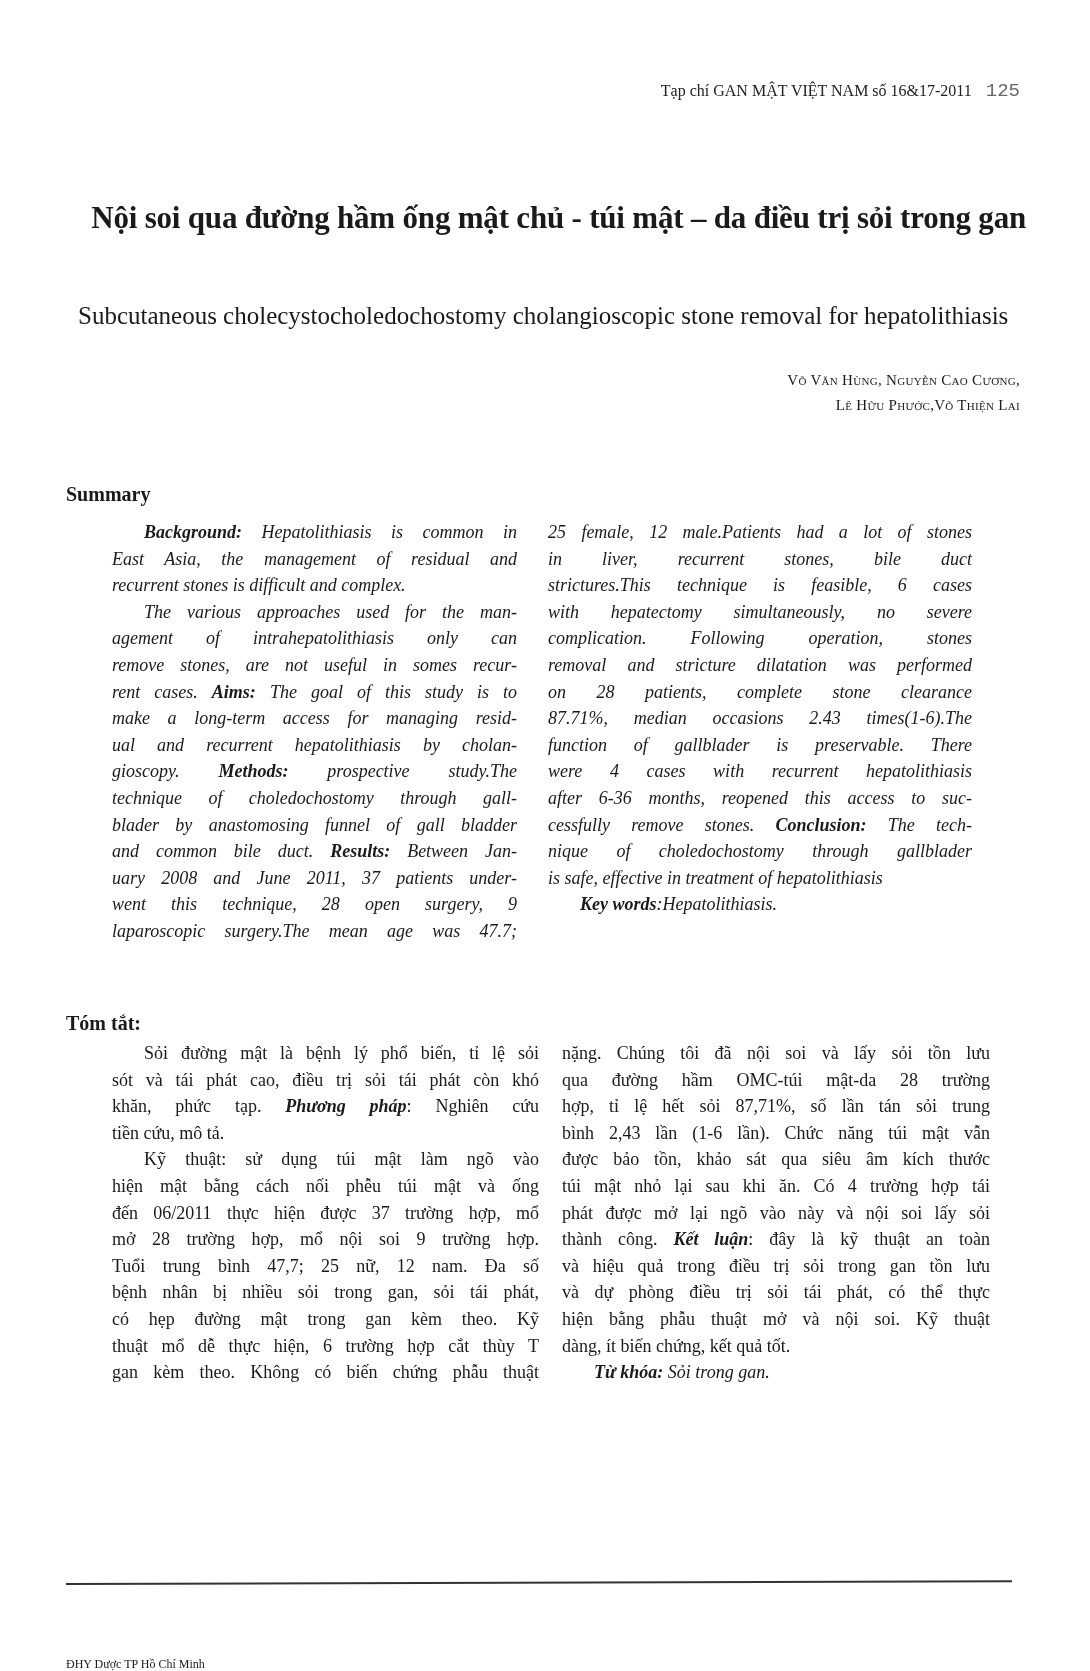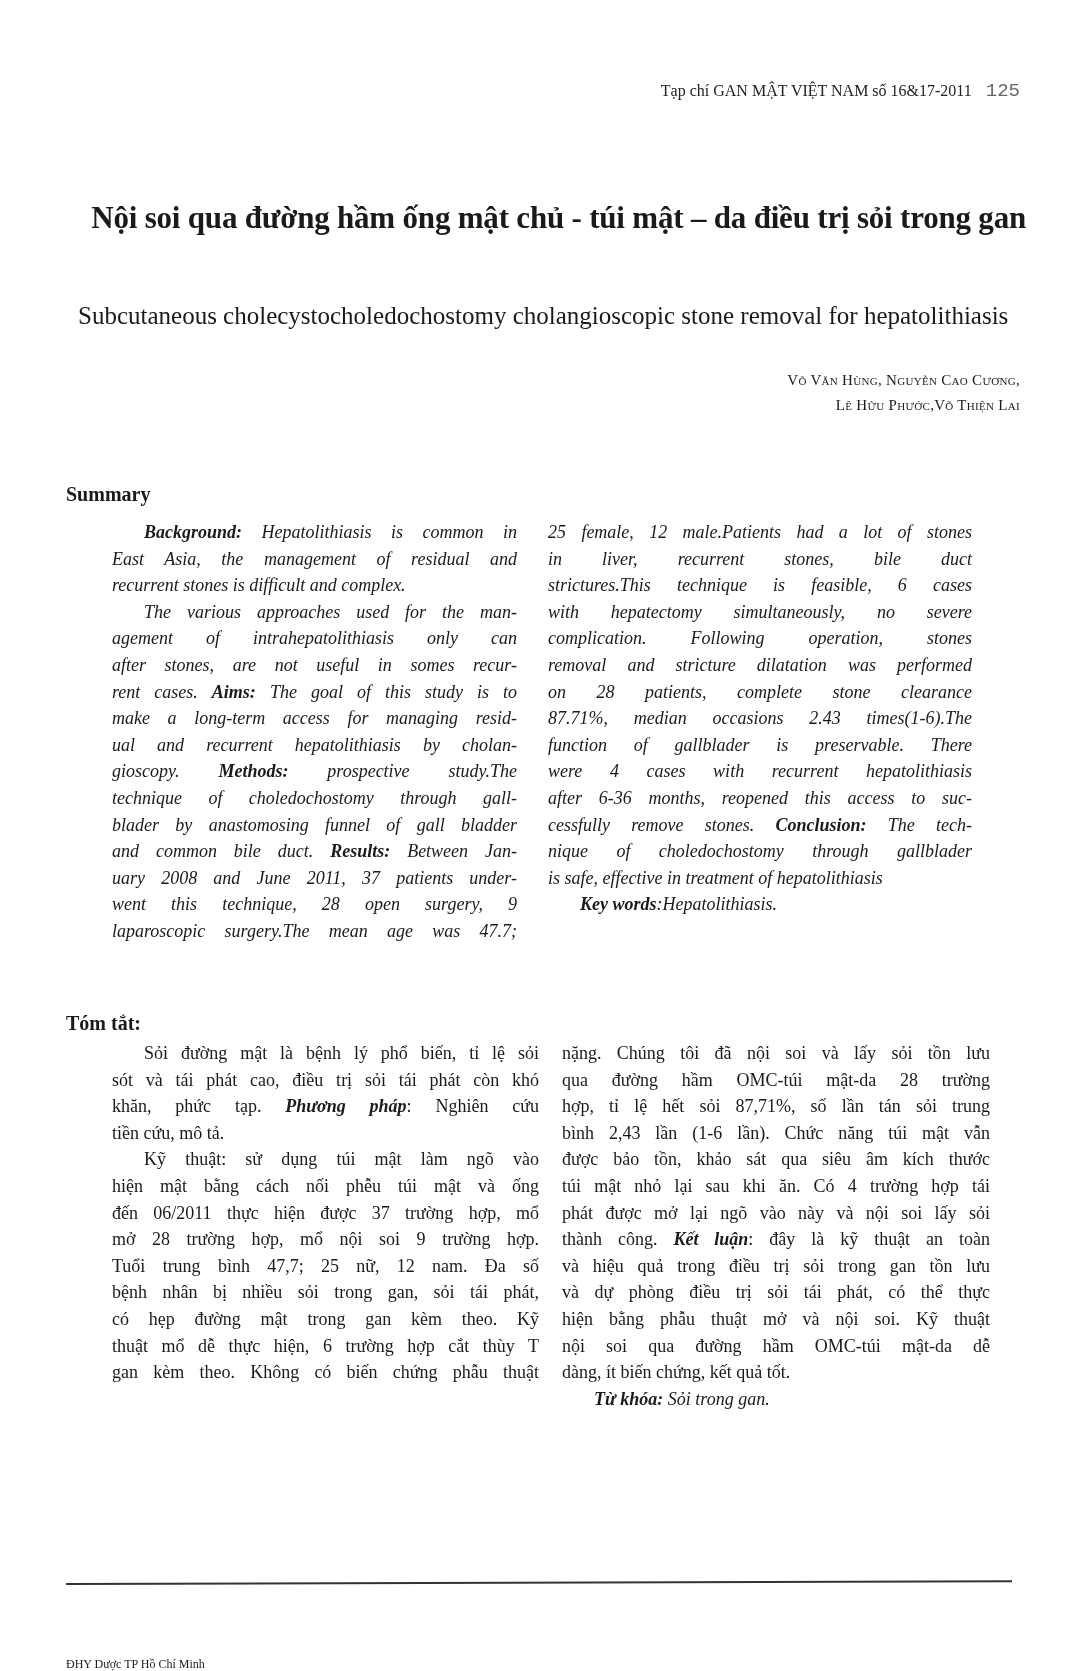--- a/index.html
+++ b/index.html
@@ -41,21 +41,21 @@
   <div>Lê Hữu Phước,Võ Thiện Lai</div>
 </div>
 
 <h3 class="section-head sum-head">Summary</h3>
 <div class="col en sum-left">
     <span class="ln indent"><b>Background:</b> Hepatolithiasis is common in</span>
     <span class="ln ">East Asia, the management of residual and</span>
     <span class="ln last">recurrent stones is difficult and complex.</span>
     <span class="ln indent">The various approaches used for the man-</span>
     <span class="ln ">agement of intrahepatolithiasis only can</span>
-    <span class="ln ">after stones, are not useful in somes recur-</span>
+    <span class="ln ">remove stones, are not useful in somes recur-</span>
     <span class="ln ">rent cases. <b>Aims:</b> The goal of this study is to</span>
     <span class="ln ">make a long-term access for managing resid-</span>
     <span class="ln ">ual and recurrent hepatolithiasis by cholan-</span>
     <span class="ln ">gioscopy. <b>Methods:</b> prospective study.The</span>
     <span class="ln ">technique of choledochostomy through gall-</span>
     <span class="ln ">blader by anastomosing funnel of gall bladder</span>
     <span class="ln ">and common bile duct. <b>Results:</b> Between Jan-</span>
     <span class="ln ">uary 2008 and June 2011, 37 patients under-</span>
     <span class="ln ">went this technique, 28 open surgery, 9</span>
     <span class="ln ">laparoscopic surgery.The mean age was 47.7;</span>
@@ -99,19 +99,18 @@
     <span class="ln ">qua đường hầm OMC-túi mật-da 28 trường</span>
     <span class="ln ">hợp, tỉ lệ hết sỏi 87,71%, số lần tán sỏi trung</span>
     <span class="ln ">bình 2,43 lần (1-6 lần). Chức năng túi mật vẫn</span>
     <span class="ln ">được bảo tồn, khảo sát qua siêu âm kích thước</span>
     <span class="ln ">túi mật nhỏ lại sau khi ăn. Có 4 trường hợp tái</span>
     <span class="ln ">phát được mở lại ngõ vào này và nội soi lấy sỏi</span>
     <span class="ln ">thành công. <b><i>Kết luận</i></b>: đây là kỹ thuật an toàn</span>
     <span class="ln ">và hiệu quả trong điều trị sỏi trong gan tồn lưu</span>
     <span class="ln ">và dự phòng điều trị sỏi tái phát, có thể thực</span>
     <span class="ln ">hiện bằng phẫu thuật mở và nội soi. Kỹ thuật</span>
-    <span class="ln ">nội soi qua đường hầm OMC-túi mật-da dễ</span>
     <span class="ln last">dàng, ít biến chứng, kết quả tốt.</span>
     <span class="ln indent last"><b><i>Từ khóa:</i></b> <i>Sỏi trong gan.</i></span>
   </div>
 
 <div class="footer-rule"></div>
 <div class="footer-text">ĐHY Dược TP Hồ Chí Minh</div>
 
 </body></html>

